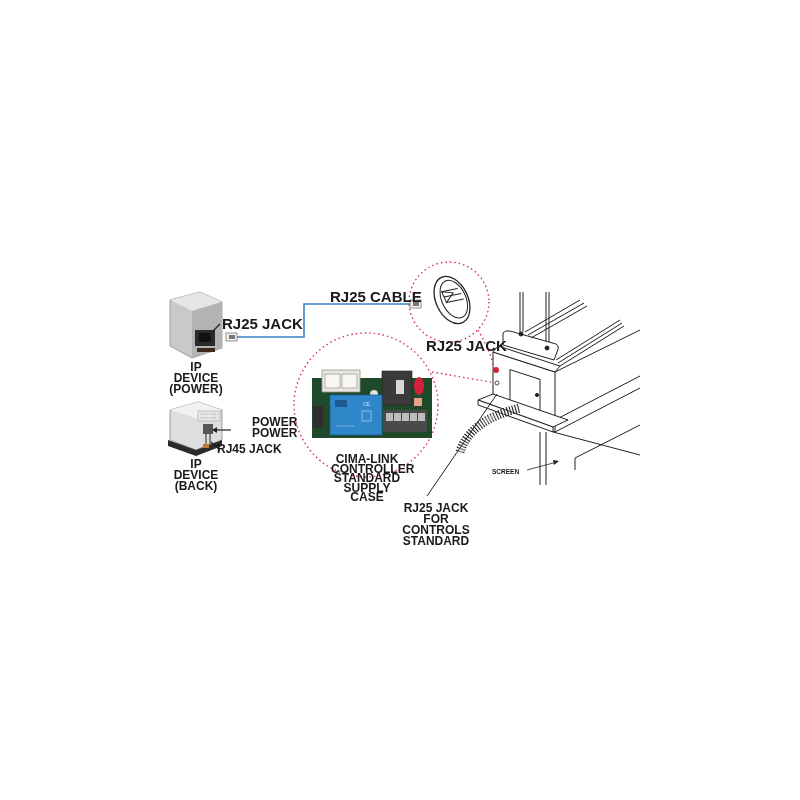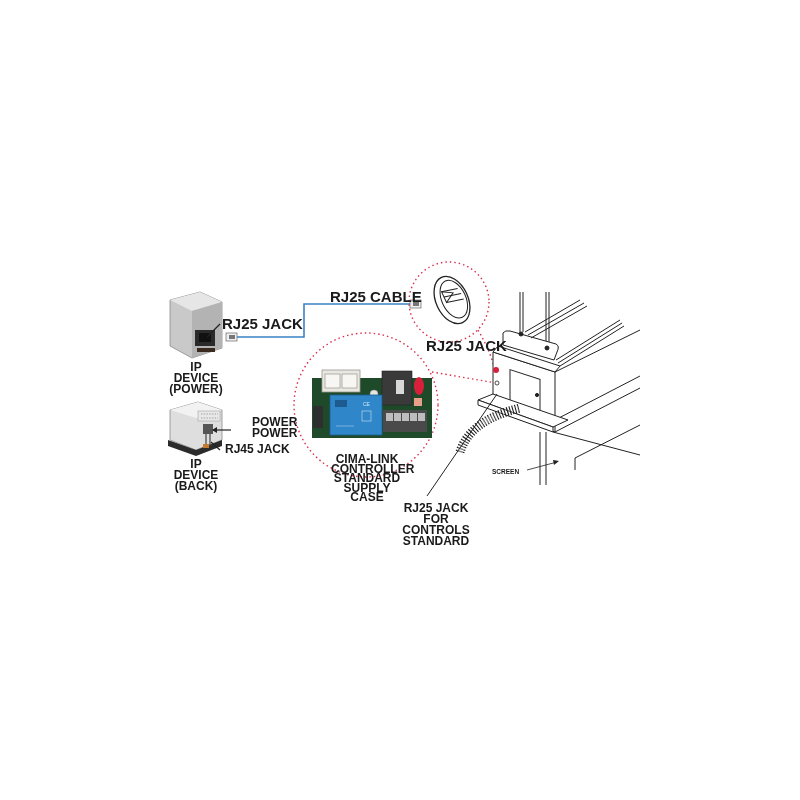--- a/index.html
+++ b/index.html
@@ -154,21 +154,21 @@
 <div class="lbl s8 multi" style="left:168px; top:362px; width:56px;">
   <span>IP DEVICE</span>
   <span>(POWER)</span>
 </div>
 
 <div class="lbl s8 multi" style="left:232px; top:417px; width:42px;margin-left:20px;">
   <span>POWER</span>
   <span>POWER</span>
 </div>
 
-<div class="lbl s8" style="left:225px; top:444px;">RJ45 JACK</div>
+<div class="lbl s8" style="left:217px; top:444px;">RJ45 JACK</div>
 
 <div class="lbl s8 multi" style="left:168px; top:459px; width:56px;">
   <span>IP DEVICE</span>
   <span>(BACK)</span>
 </div>
 
 <div class="lbl s9" style="left:330px; top:291px;">RJ25 CABLE</div>
 
 <div class="lbl s9" style="left:426px; top:340px;">RJ25 JACK</div>
 

